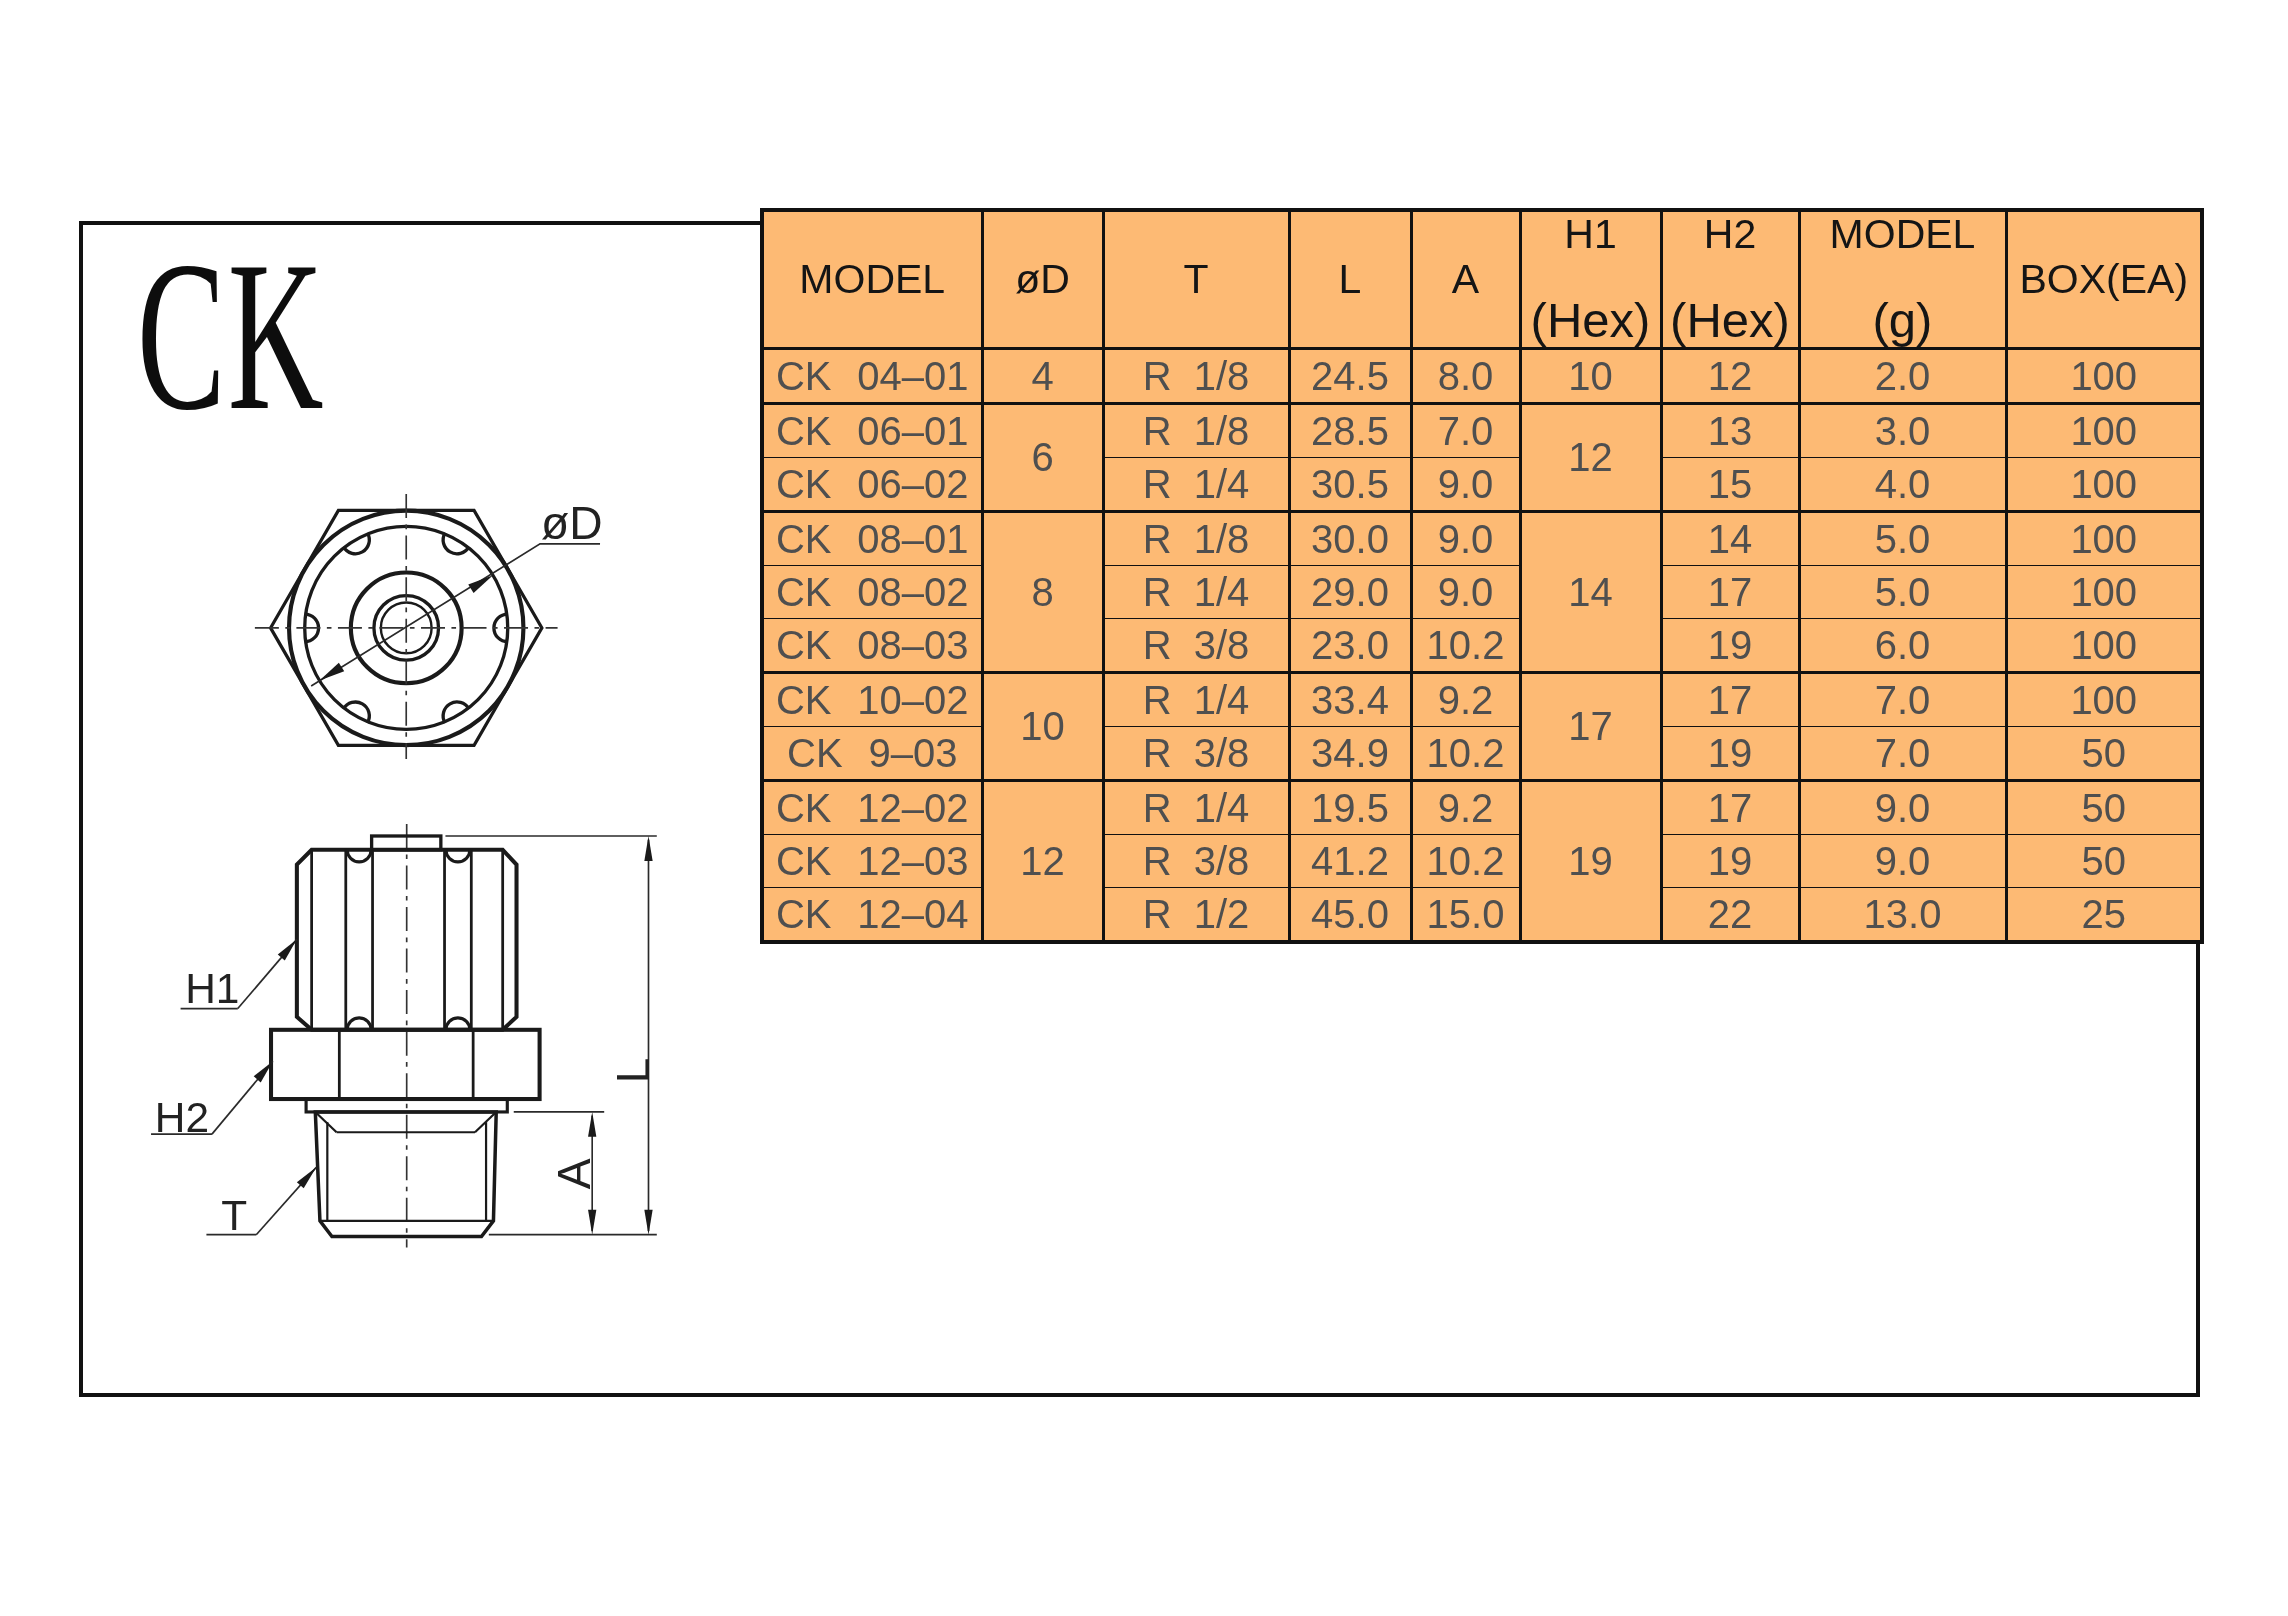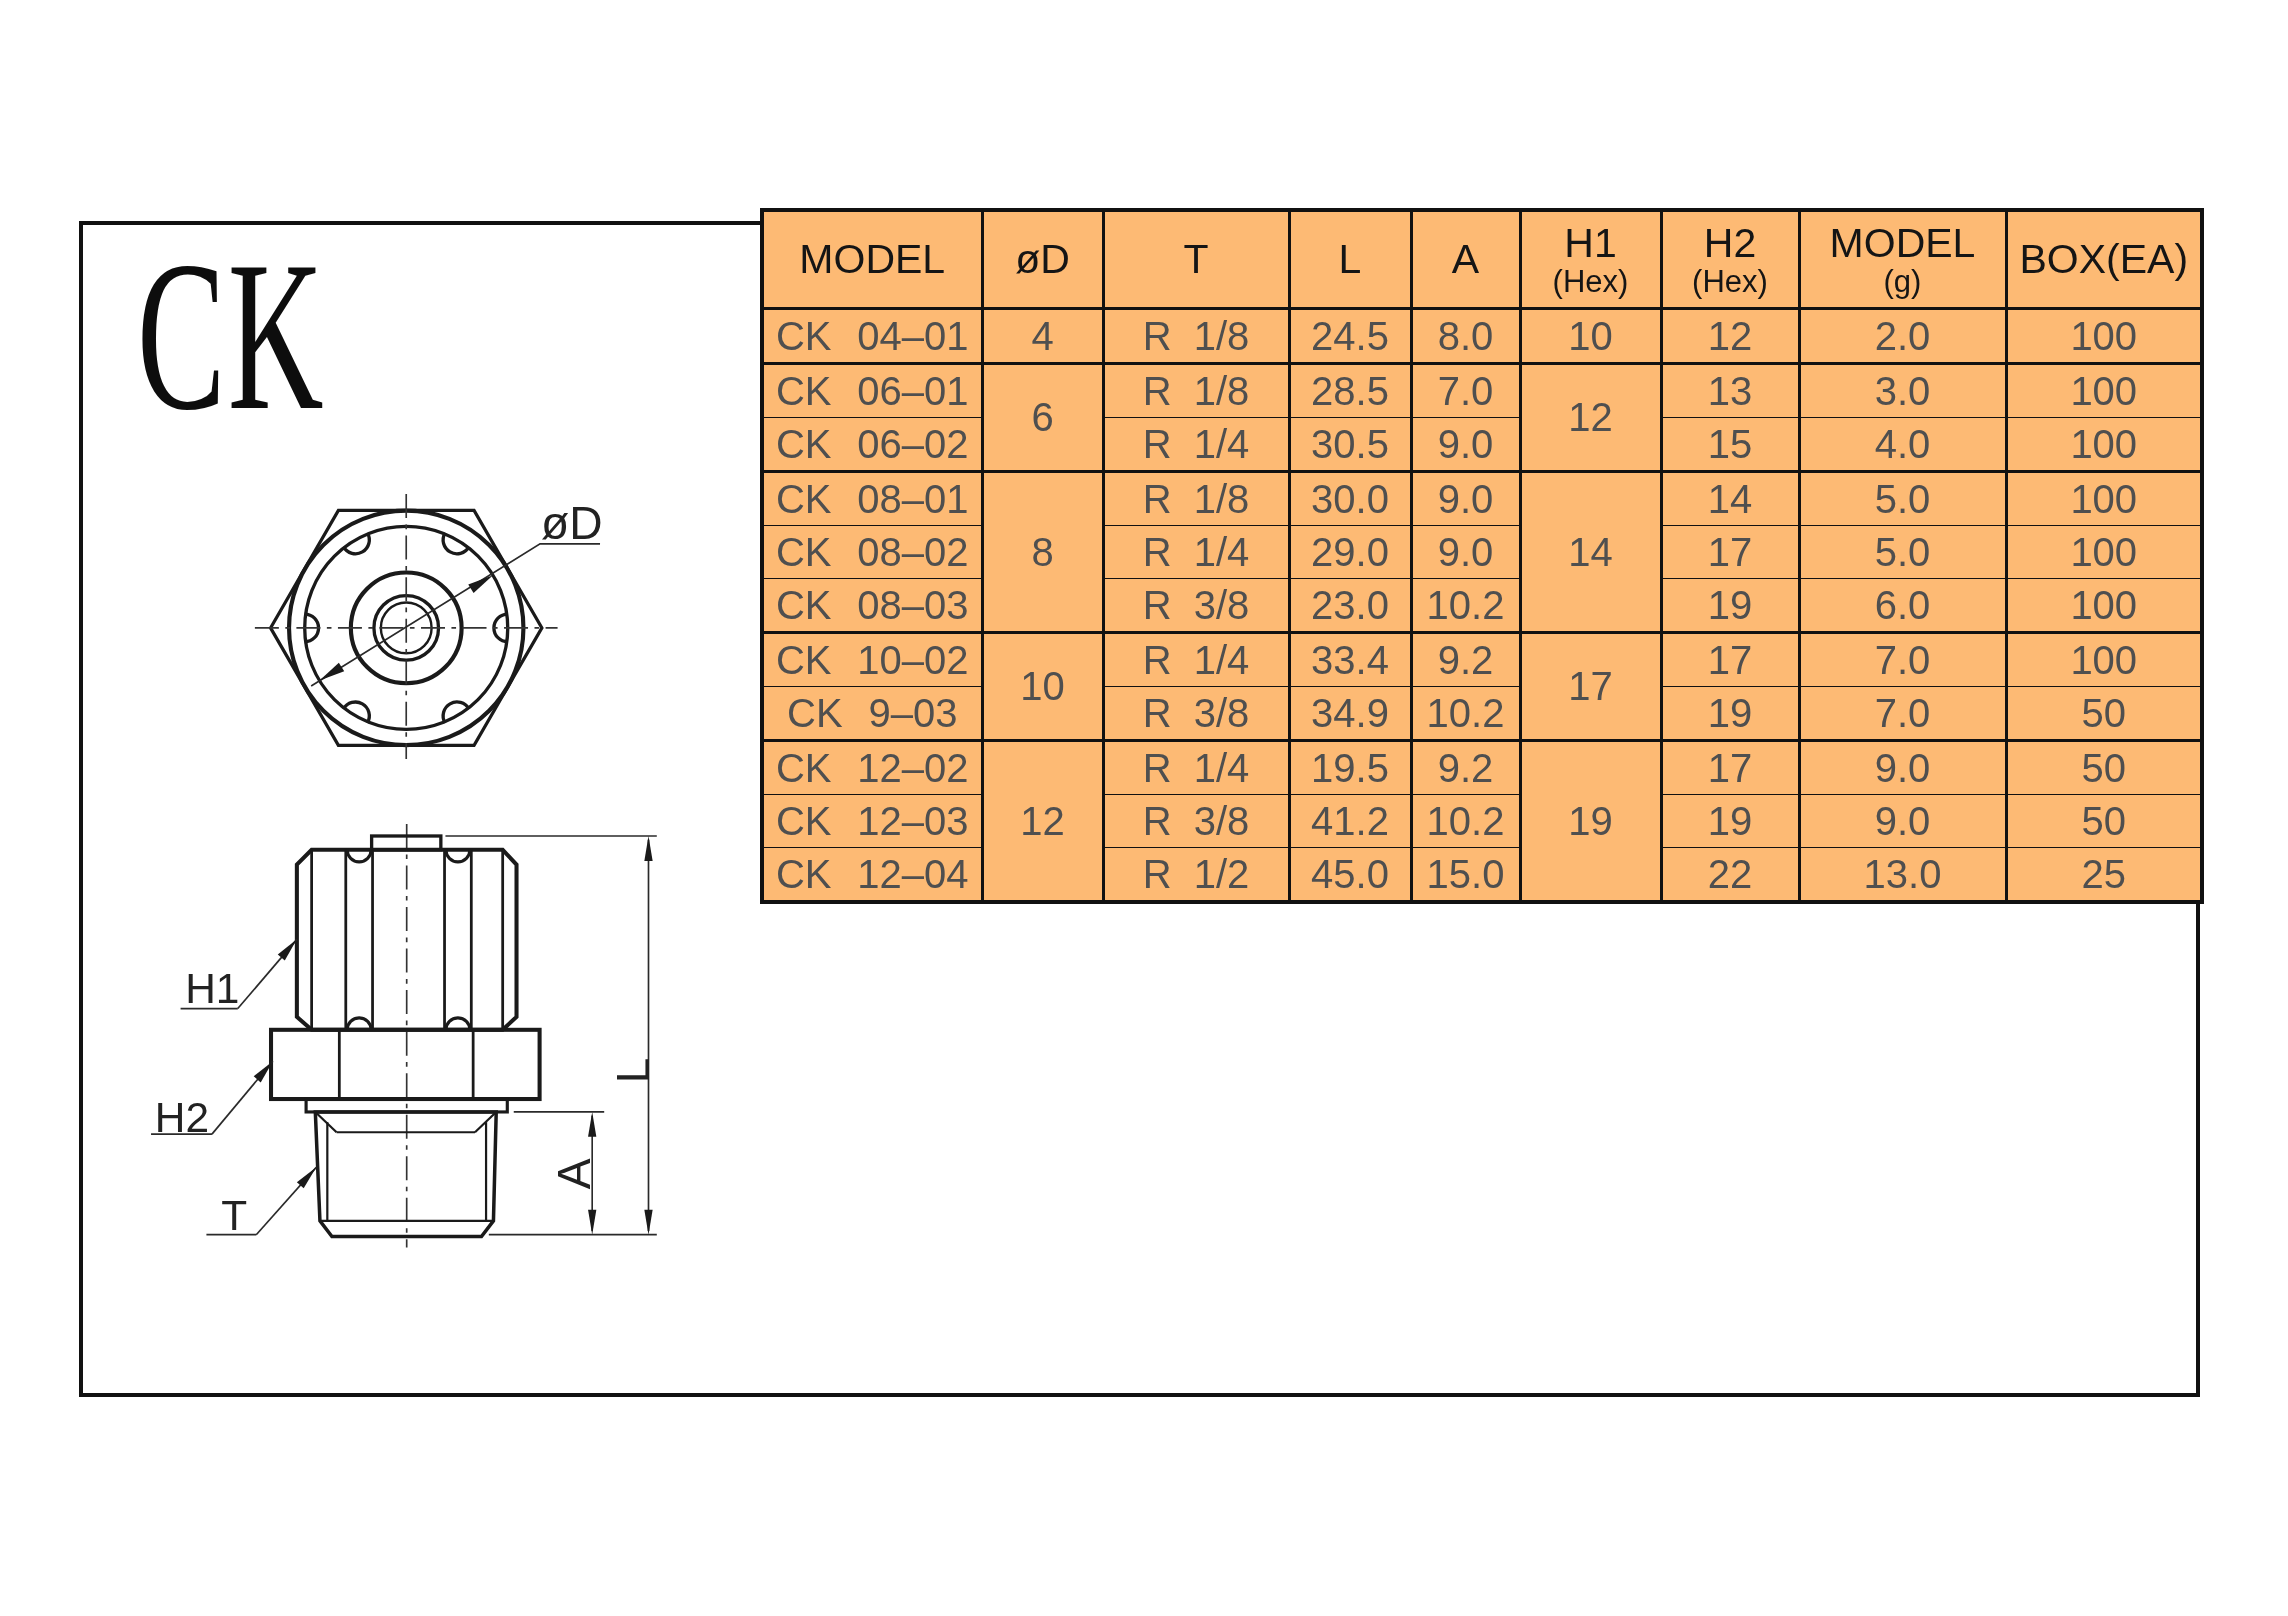--- a/index.html
+++ b/index.html
@@ -9,21 +9,21 @@
   svg{position:absolute;overflow:visible;}
   .svg-top{left:157px;top:471px;}
   .svg-side{left:138px;top:812px;}
   table.spec{position:absolute;left:760px;top:208px;width:1440px;border-collapse:collapse;table-layout:fixed;border:4.6px solid #111;box-sizing:border-box;background:#fdba74;}
   table.spec th,table.spec td{border-style:solid;border-color:#111;border-width:1.8px 3.7px;padding:0;text-align:center;vertical-align:middle;font-weight:normal;overflow:hidden;}
   table.spec thead th{height:95px;font-size:41px;color:#151515;line-height:1.08;border-bottom-width:3.7px;}
   table.spec td{height:52px;font-size:40px;color:#4f4f4f;}
   table.spec tr.group-start td{border-top-width:3.7px;text-align:center;}
   td.model{text-align:left;padding-left:11px;color:#141414;word-spacing:14.8px;white-space:nowrap;}
   td.tcol{word-spacing:11px;}
-  .hdr-sub{display:block;font-size:31px;}
+  .hdr-sub{display:block;font-size:49px;margin-top:38px;}
 </style>
 </head>
 <body>
 
 <div class="frame"></div>
 
 <div class="logo">CK</div>
 
 <svg class="svg-top" width="480" height="323" viewBox="170 510 520 350" xmlns="http://www.w3.org/2000/svg">
   <g fill="none" stroke="#1a1a1a">

